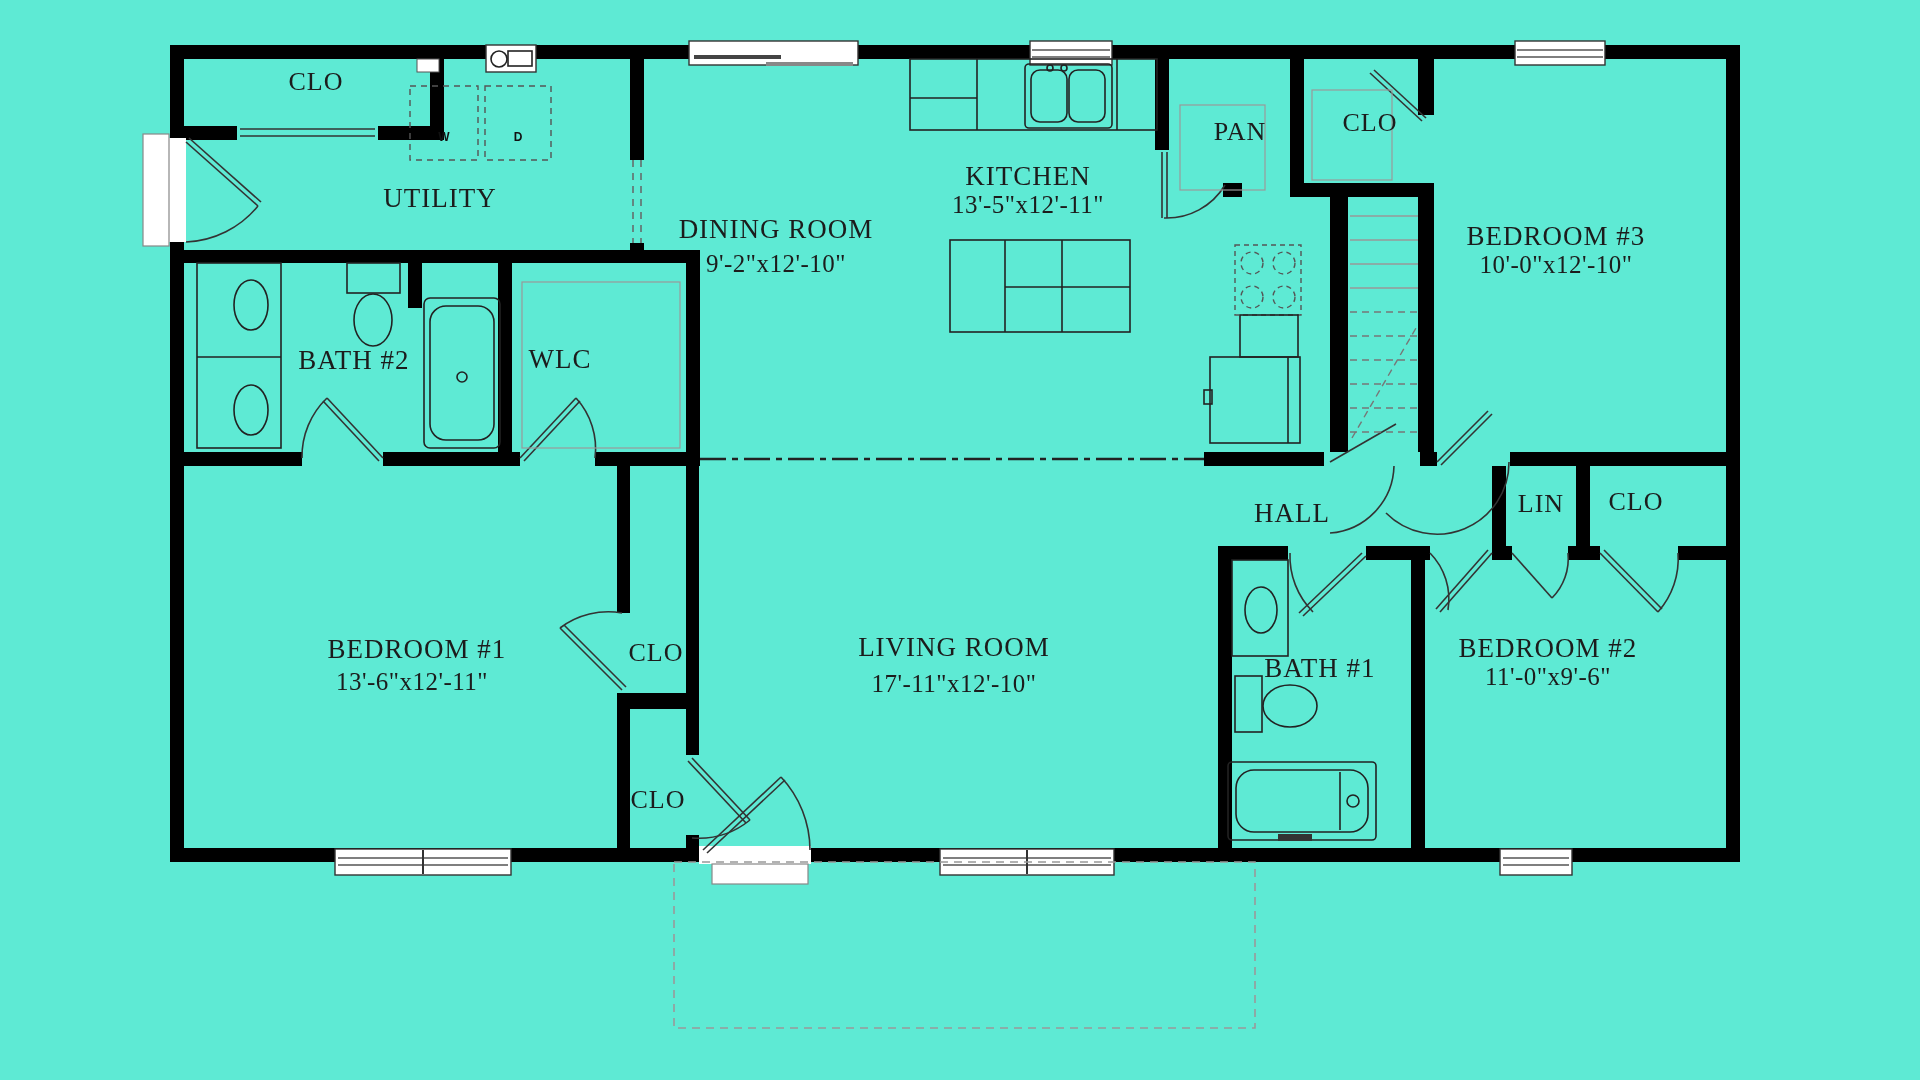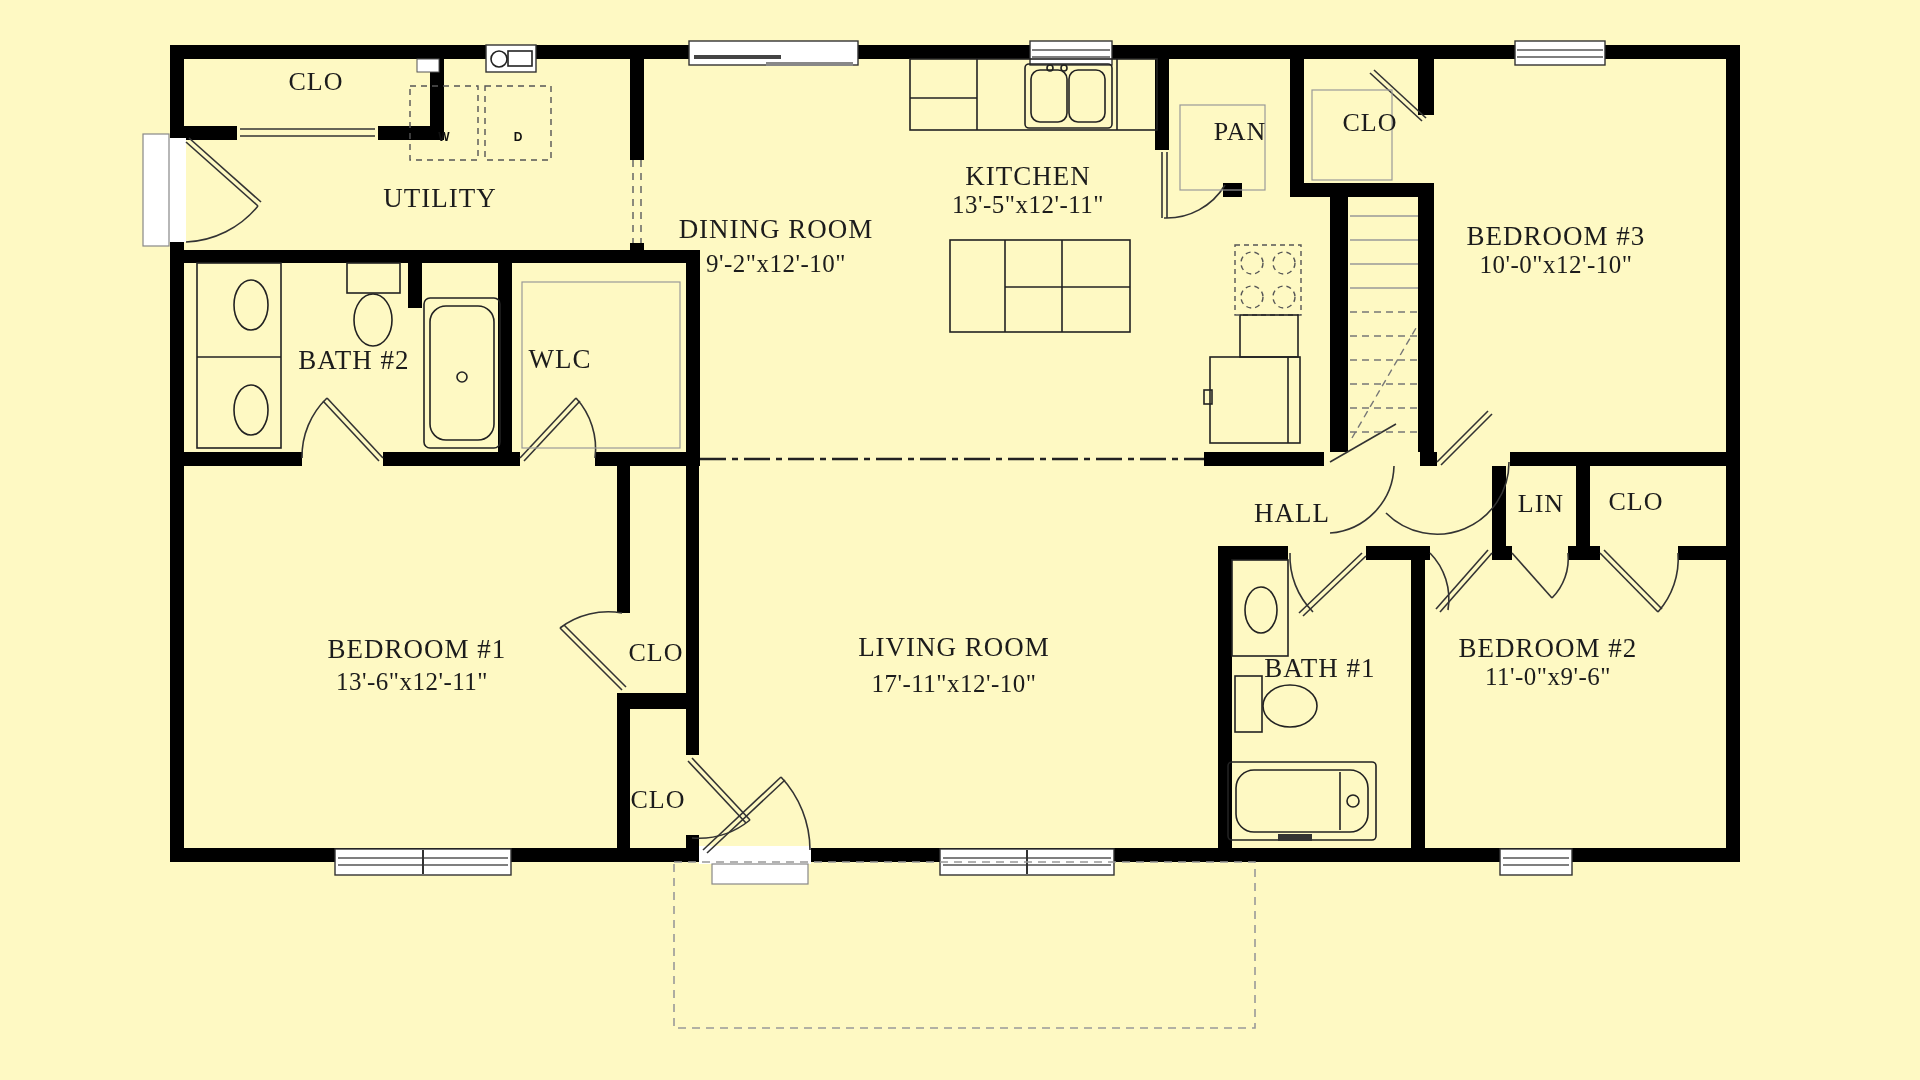--- a/index.html
+++ b/index.html
@@ -1,16 +1,16 @@
 <!DOCTYPE html>
 <html><head>
 <meta charset="utf-8">
 <style>
   html,body{margin:0;padding:0;background:#ffffff;}
-  .page{width:1920px;height:1080px;background:#fef9c3;position:relative;overflow:hidden;}
+  .page{width:1920px;height:1080px;background:#5eead4;position:relative;overflow:hidden;}
   svg{display:block;font-family:"Liberation Serif","DejaVu Serif",serif;}
   .room-label{font-size:27px;fill:#1c1c1c;text-anchor:middle;letter-spacing:1px;}
   .room-dims{font-size:25px;fill:#1c1c1c;text-anchor:middle;letter-spacing:0.5px;}
   .small-label{font-size:26px;fill:#1c1c1c;text-anchor:middle;letter-spacing:1px;}
   .tiny-label{font-size:12px;fill:#111;text-anchor:middle;font-weight:bold;font-family:"Liberation Sans","DejaVu Sans",sans-serif;}
   .wall{fill:#000000;}
   .fix{fill:none;stroke:#222;stroke-width:1.6;}
   .fixlight{fill:none;stroke:#999;stroke-width:1.2;}
   .door{fill:none;stroke:#333;stroke-width:1.6;}
   .win{fill:#ffffff;stroke:#333;stroke-width:1.4;}

